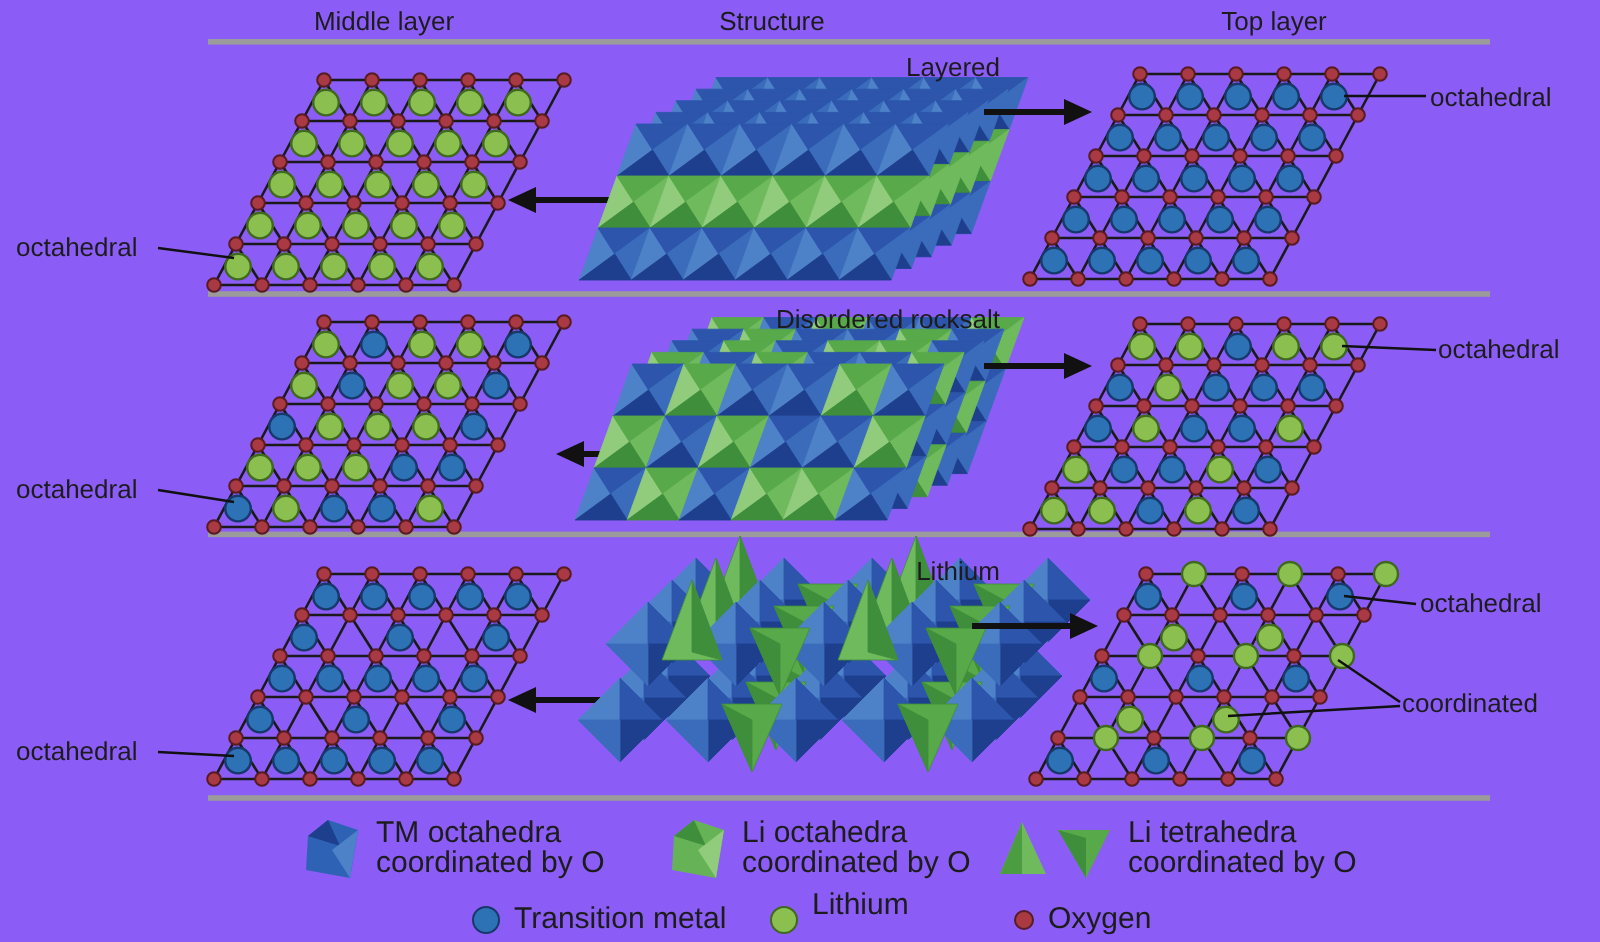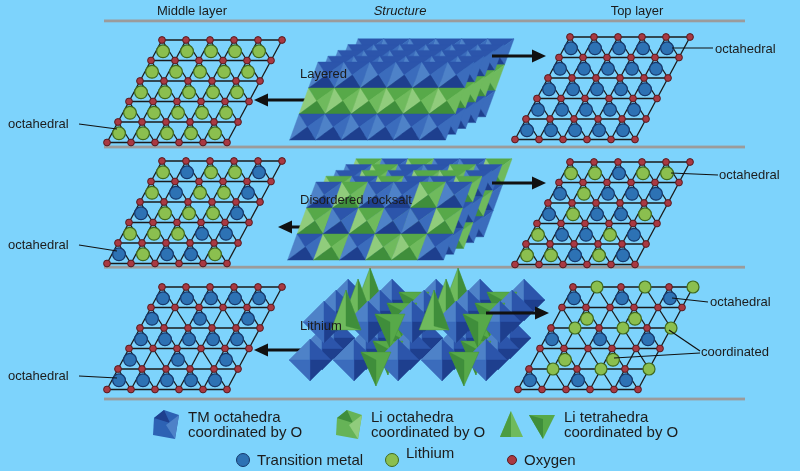--- a/index.html
+++ b/index.html
@@ -1,20 +1,20 @@
 <!DOCTYPE html>
 <html><head>
 <meta charset="utf-8">
 <style>
   html,body{margin:0;padding:0;background:#fff;}
-  .canvas{position:relative;width:800px;height:471px;background:#7dd3fc;overflow:hidden;
+  .canvas{position:relative;width:800px;height:471px;background:#8b5cf6;overflow:hidden;
           font-family:"Liberation Sans",sans-serif;color:#1c1c1c;}
   .lbl{position:absolute;font-size:13px;white-space:nowrap;}
   .hdr{position:absolute;top:3px;font-size:13px;text-align:center;width:130px;}
-  .rowtitle{position:absolute;left:300px;width:200px;text-align:left;font-size:13px;margin-top:40px;}
+  .rowtitle{position:absolute;left:300px;width:200px;text-align:right;font-size:13px;}
   .legend-text{position:absolute;font-size:15px;line-height:15px;white-space:nowrap;}
   .dot{position:absolute;border-radius:50%;box-sizing:border-box;}
   svg{position:absolute;left:0;top:0;}
 </style>
 </head>
 <body>
 
 <div class="canvas">
 
   <svg id="gfx" width="800" height="471">
@@ -1685,21 +1685,21 @@
       <line x1="79" y1="245" x2="117" y2="251"></line>
       <line x1="718" y1="175" x2="671" y2="173"></line>
       <line x1="79" y1="376" x2="117" y2="378"></line>
       <line x1="708" y1="302" x2="672" y2="298"></line>
       <line x1="700" y1="351" x2="669" y2="330"></line>
       <line x1="700" y1="353" x2="614" y2="358"></line>
     </g>
   </svg>
 
   <div class="hdr" style="left:127px;">Middle layer</div>
-  <div class="hdr" style="left:335px;font-style:italic;">Structure</div>
+  <div class="hdr" style="left:321px;">Structure</div>
   <div class="hdr" style="left:572px;">Top layer</div>
 
   <div class="rowtitle" style="top:26px;">Layered</div>
   <div class="rowtitle" style="top:152px;">Disordered rocksalt</div>
   <div class="rowtitle" style="top:278px;">Lithium</div>
 
   <div class="lbl" style="left:8px;top:116px;">octahedral</div>
   <div class="lbl" style="left:715px;top:41px;">octahedral</div>
   <div class="lbl" style="left:8px;top:237px;">octahedral</div>
   <div class="lbl" style="left:719px;top:167px;">octahedral</div>

